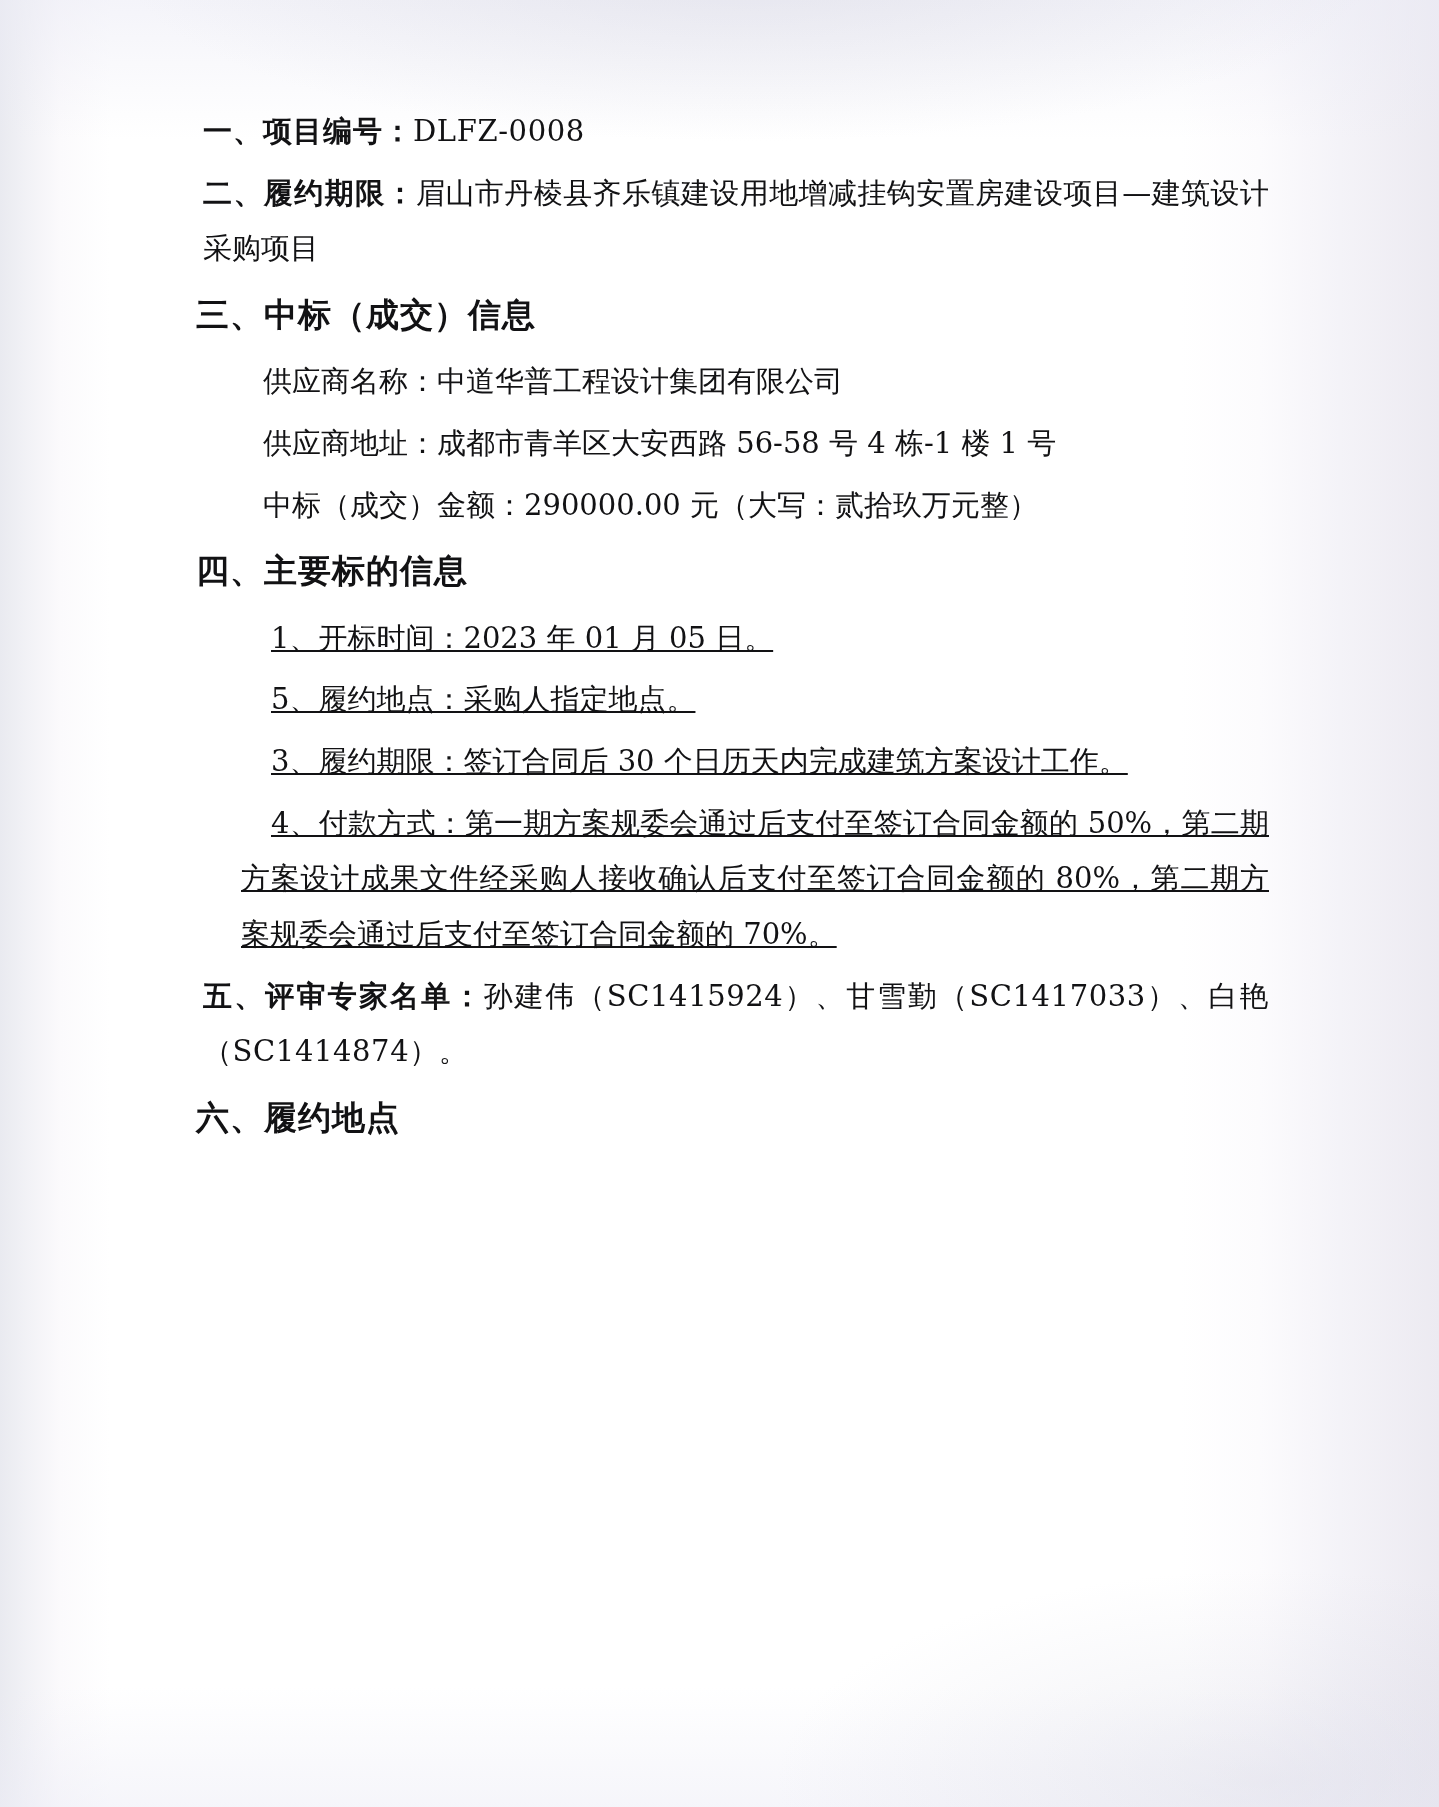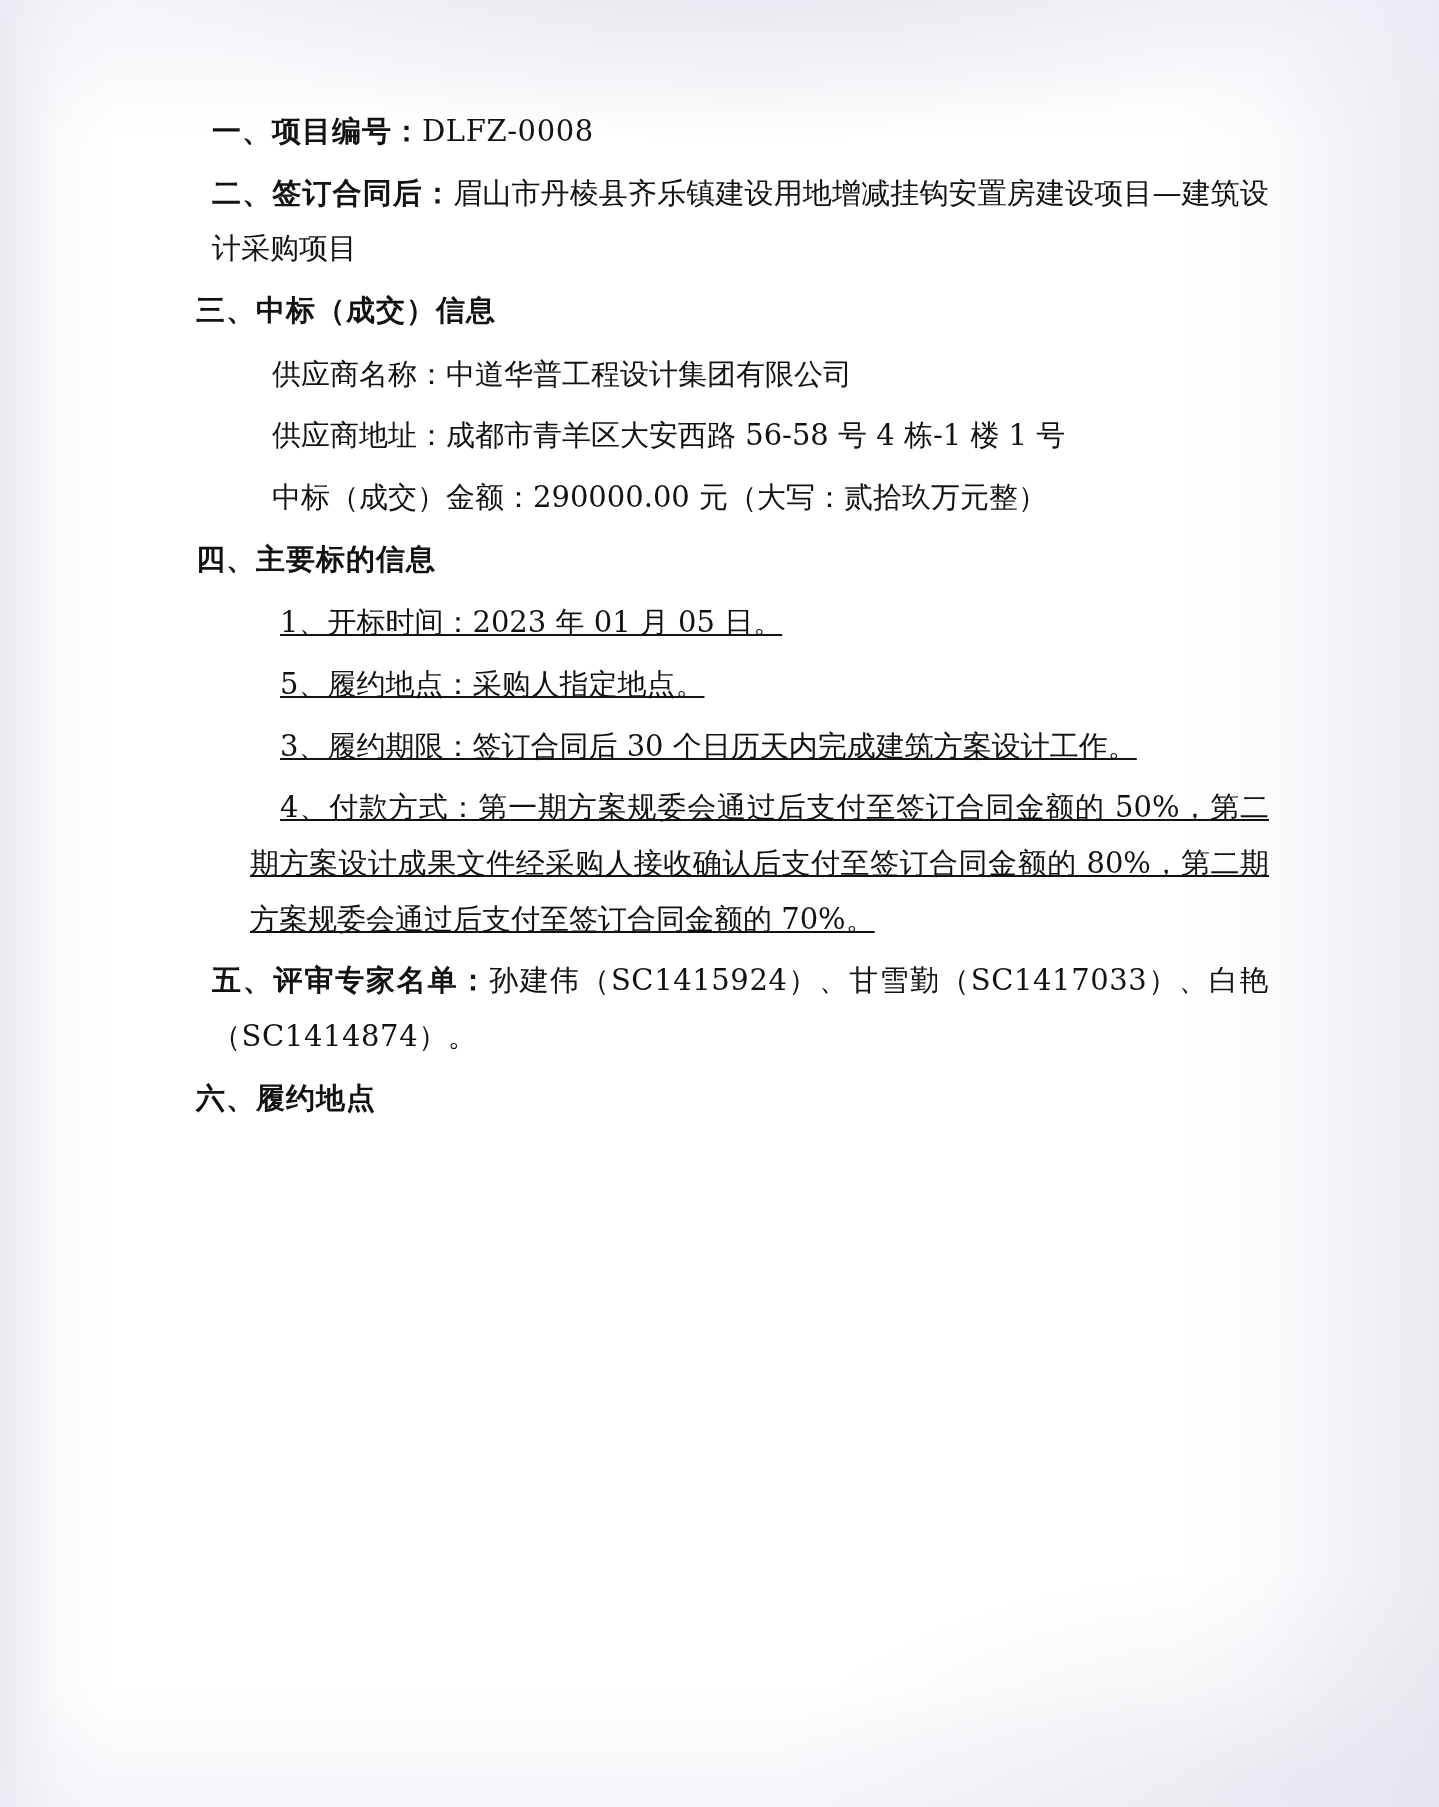--- a/index.html
+++ b/index.html
@@ -60,38 +60,38 @@
   .title .line { display: block; }
 
   .body-block {
     margin-top: 104px;
     font-size: 29px;
     line-height: 1.92;
     color: #121214;
   }
 
   .p {
-    margin: 0 0 6px 16px;
+    margin: 0 0 6px 7px;
     text-align: justify;
     text-justify: inter-ideograph;
   }
   .p.sub { padding-left: 60px; }
   .p.num { padding-left: 38px; text-indent: 30px; text-decoration: underline; }
 
   .heading-num {
     font-weight: 700;
     letter-spacing: 1px;
   }
   .mono-ish {
     font-family: "DejaVu Serif", "Liberation Serif", serif;
     letter-spacing: 0.6px;
   }
   .sec-title {
     font-weight: 700;
-    font-size: 29px;
+    font-size: 33px;
     margin: 0 0 8px 0;
     letter-spacing: 1px;
   }
   .wrap-free {
     text-indent: 0;
   }
 </style>
 </head>
 <body>
 
@@ -100,21 +100,21 @@
 <div class="doc">
 
 
   <div class="body-block">
 
     <p class="p">
       <span class="heading-num">一、项目编号：</span><span class="mono-ish">DLFZ-0008</span>
     </p>
 
     <p class="p wrap-free">
-      <span class="heading-num">二、签订合同后：</span><span>眉山市丹棱县齐乐镇建设用地增减挂钩安置房建设项目—建筑设计采购项目</span>
+      <span class="heading-num">二、履约期限：</span><span>眉山市丹棱县齐乐镇建设用地增减挂钩安置房建设项目—建筑设计采购项目</span>
     </p>
 
     <p class="p sec-title">三、中标（成交）信息</p>
 
     <p class="p sub">
       <span>供应商名称：</span><span>中道华普工程设计集团有限公司</span>
     </p>
 
     <p class="p sub">
       <span>供应商地址：</span><span>成都市青羊区大安西路 56-58 号 4 栋-1 楼 1 号</span>

